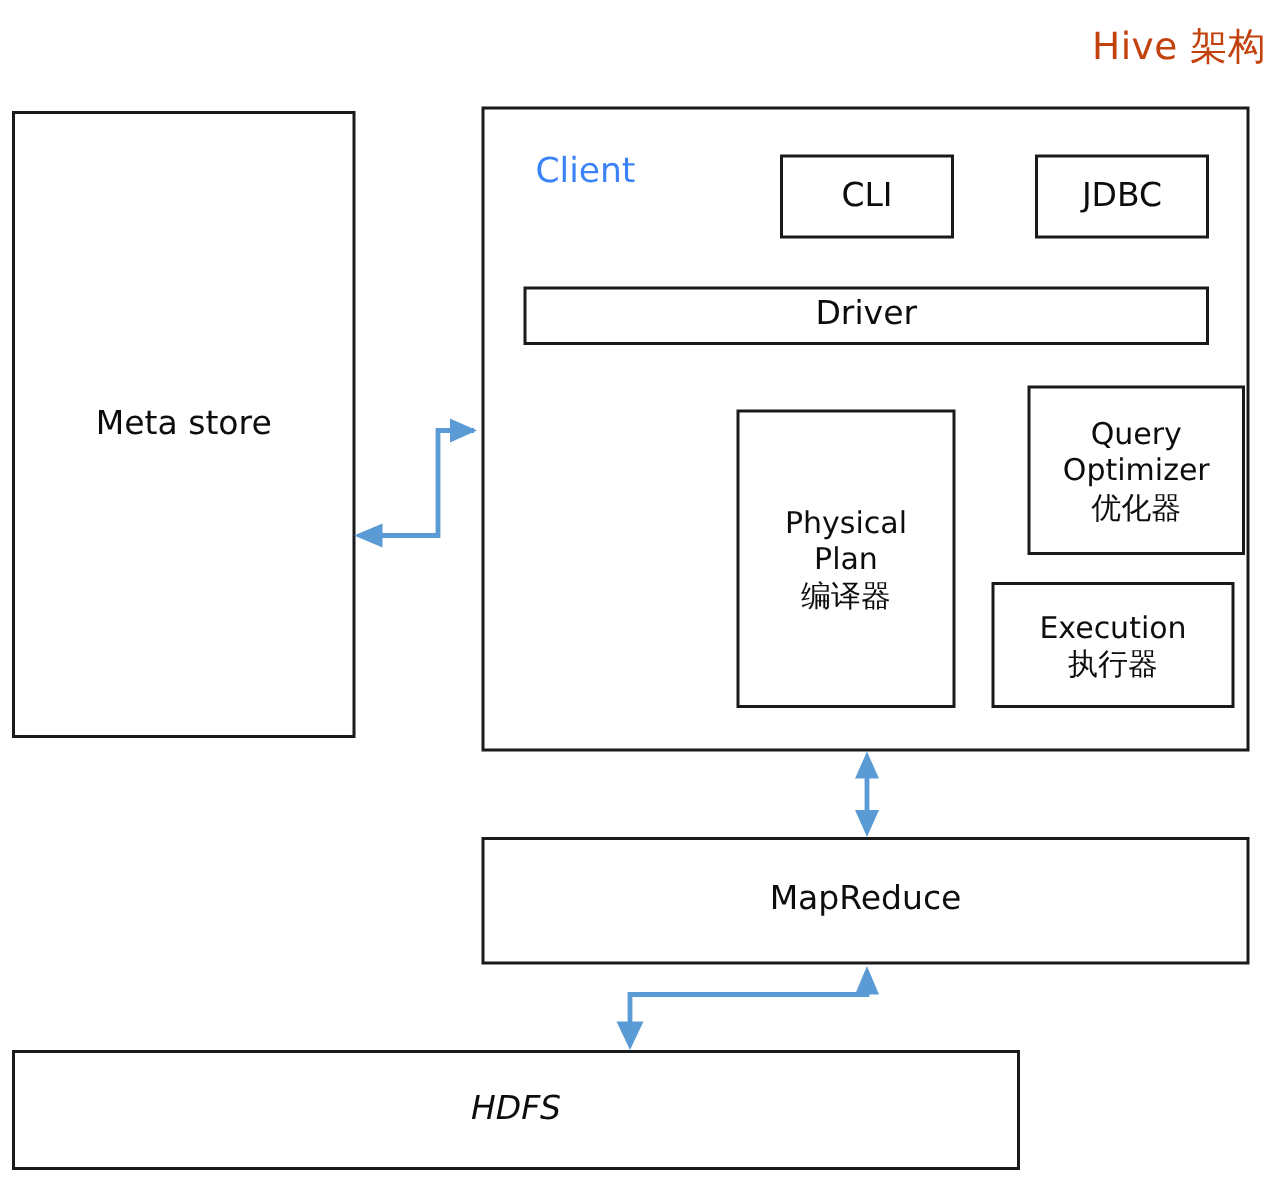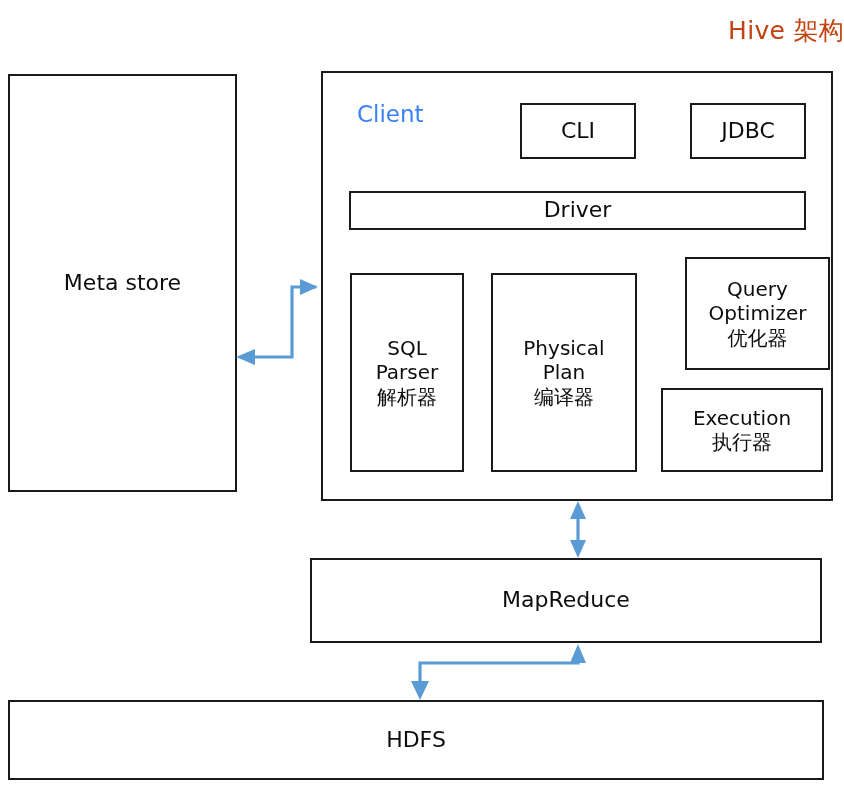--- a/index.html
+++ b/index.html
@@ -109,32 +109,33 @@
   }
   #execution-box {
     left: 661px;
     top: 388px;
     width: 162px;
     height: 84px;
     font-size: 20px;
   }
   
   #mapreduce-box {
-    left: 310px;
+    left: 321px;
     top: 558px;
     width: 512px;
     height: 85px;
     font-size: 22px;
   }
   #hdfs-box {
     left: 8px;
     top: 700px;
-    width: 816px;
+    width: 672px;
     height: 80px;
     font-size: 22px;
+    font-style: italic;
   }
   
   .conn {
     position: absolute;
     left: 0;
     top: 0;
     width: 844px;
     height: 790px;
     pointer-events: none;
   }
@@ -160,25 +161,20 @@
   </div>
 
   <div class="box" id="jdbc-box">
     <span class="ctext">JDBC</span>
   </div>
 
   <div class="box" id="driver-box">
     <span class="ctext">Driver</span>
   </div>
 
-  <div class="box" id="sqlparser-box">
-    <span class="ctext">SQL
-Parser
-解析器</span>
-  </div>
 
   <div class="box" id="physicalplan-box">
     <span class="ctext">Physical
 Plan
 编译器</span>
   </div>
 
   <div class="box" id="queryoptimizer-box">
     <span class="ctext">Query
 Optimizer

